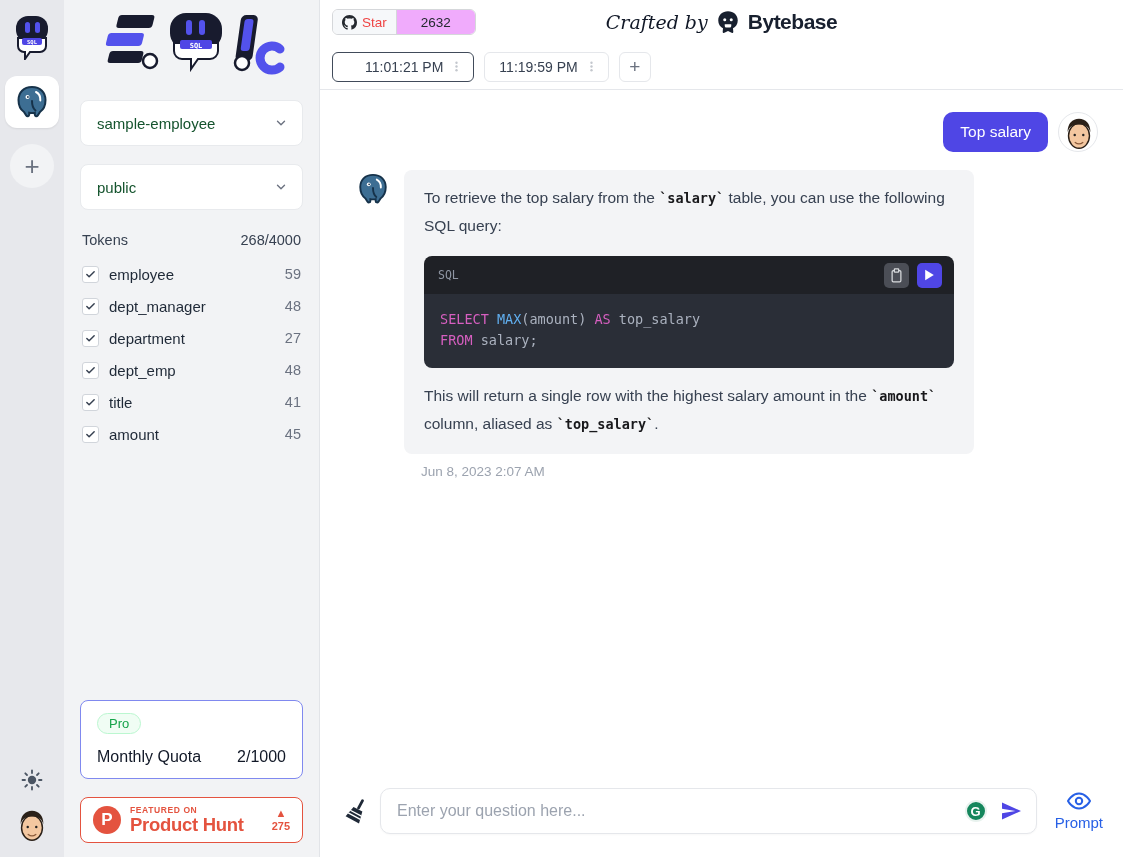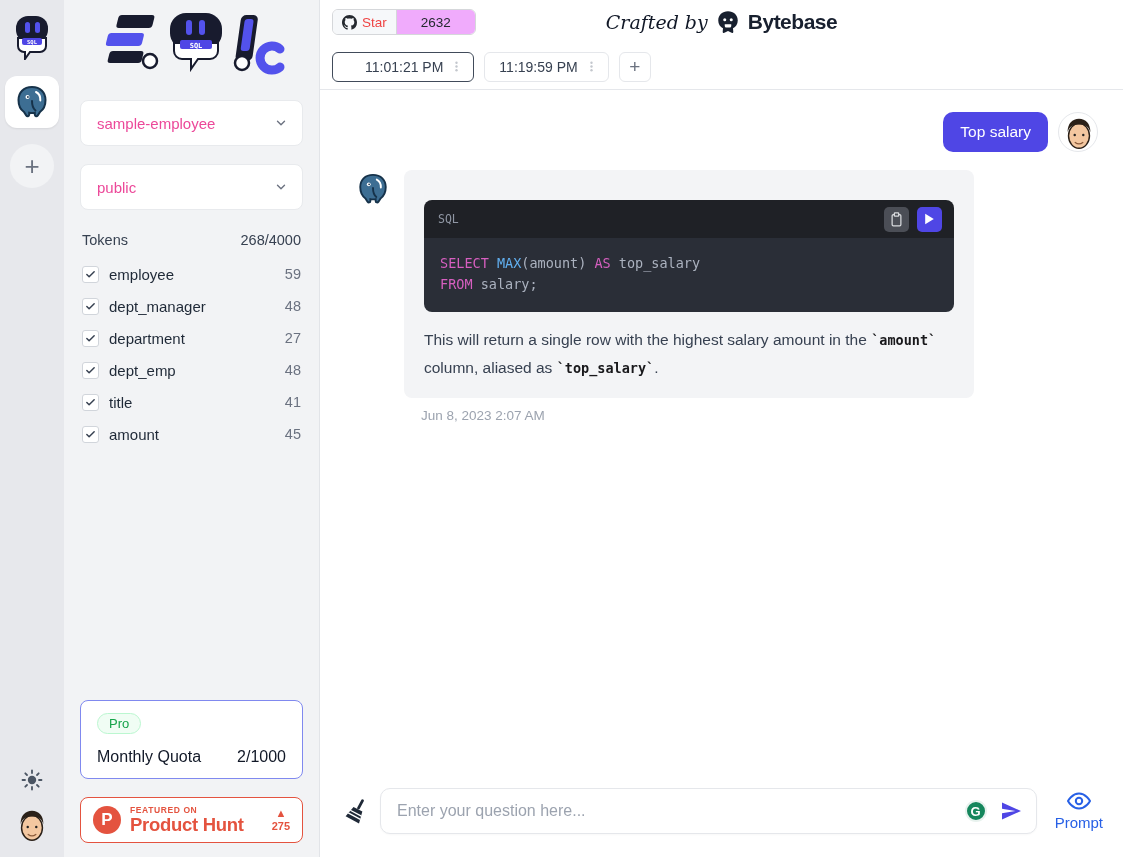--- a/index.html
+++ b/index.html
@@ -17,21 +17,21 @@
   .rail-spacer { flex:1; }
   .rail-theme { margin-bottom:14px; cursor:pointer; display:flex; }
   .rail-user { margin-bottom:12px; width:38px; height:40px; cursor:pointer; }
 
   
   .sidebar { width:256px; background:#f2f3f5; border-right:1px solid #e2e4e8; display:flex; flex-direction:column; padding:0 16px; flex-shrink:0; }
   .logo { height:88px; display:flex; align-items:center; justify-content:center; }
   .btn-refresh { height:36px; background:#fff; border:1px solid #e5e7eb; border-radius:8px; display:flex;
     align-items:center; justify-content:center; gap:8px; font-size:15px; color:#1f2937; cursor:pointer; font-family:inherit; }
   .select { height:46px; background:#fff; border:1px solid #e8eaed; border-radius:8px; display:flex; align-items:center;
-    justify-content:space-between; padding:0 14px 0 16px; font-size:15px; color:#ec4899; margin-top:18px; cursor:pointer; }
+    justify-content:space-between; padding:0 14px 0 16px; font-size:15px; color:#14532d; margin-top:18px; cursor:pointer; }
   .select:nth-of-type(2) { margin-top:12px; }
   .tokens { display:flex; justify-content:space-between; margin:22px 2px 10px 2px; font-size:14.5px; color:#374151; }
   .trow { display:flex; align-items:center; height:32px; padding:0 2px; cursor:pointer; }
   .cb { width:17px; height:17px; background:#fff; border:1px solid #d1d5db; border-radius:3px; display:flex;
     align-items:center; justify-content:center; margin-right:10px; flex-shrink:0; cursor:pointer; }
   .tname { font-size:15px; color:#1f2937; flex:1; }
   .tcount { font-size:14.5px; color:#6b7280; }
   .side-spacer { flex:1; }
   .quota-card { background:#fff; border:1px solid #8089ef; border-radius:8px; padding:12px 16px 12px; }
   .pro { display:inline-block; font-size:13px; color:#16a34a; background:#f0fdf4; border:1px solid #bbf7d0;
@@ -341,20 +341,21 @@
           <svg width="34" height="34" viewBox="0 0 36 36">
             <path d="M18 3C9.5 3 4.5 8.5 4.5 16c0 5.5 2.3 9.8 5.5 12l2.2 3.4c.9 1.3 3 1.1 3-0.8v-1.8c1.8.3 3.8.3 5.6 0v1.8c0 1.9 2.1 2.1 3 .8L26 28c3.2-2.2 5.5-6.5 5.5-12C31.5 8.5 26.5 3 18 3z" fill="#3d6e93" stroke="#16324a" stroke-width="2"></path>
             <circle cx="13.5" cy="13" r="2" fill="#fff"></circle>
             <circle cx="13.9" cy="13" r="0.9" fill="#16324a"></circle>
             <path d="M22 8c3 1.5 4.5 4.5 4.3 8.4" stroke="#fff" stroke-width="2" fill="none" stroke-linecap="round"></path>
             <path d="M18 17c0 4 1 7.5 3.5 9.5" stroke="#16324a" stroke-width="2" fill="none" stroke-linecap="round"></path>
           </svg>
         </div>
         <div>
           <div class="bubble">
+            <p><span>To retrieve the top salary from the </span><span class="inline-code">`salary`</span><span> table, you can use the following SQL query:</span></p>
             <div class="code">
               <div class="code-head">
                 <span class="code-lang">SQL</span>
                 <span class="code-actions">
                   <button class="cbtn copy">
                     <svg width="13" height="15" viewBox="0 0 20 24" fill="none" stroke="#d9dbde" stroke-width="2">
                       <rect x="3" y="4" width="14" height="18" rx="2"></rect>
                         <rect x="6.5" y="1.5" width="7" height="5" rx="1" fill="#4b4e56"></rect>
                     </svg>
                   </button>

